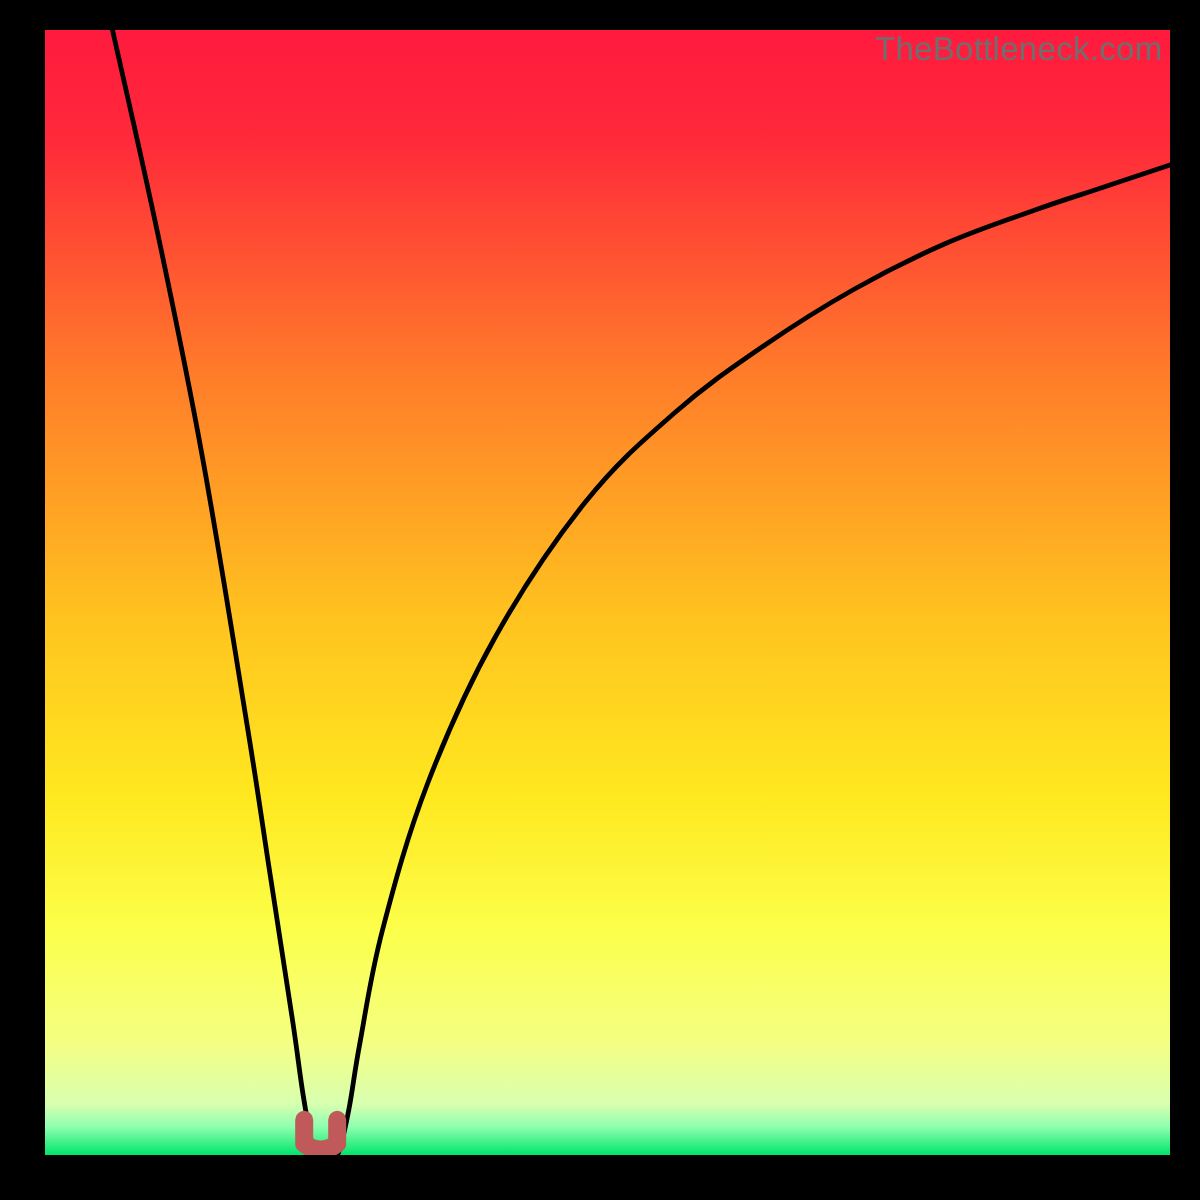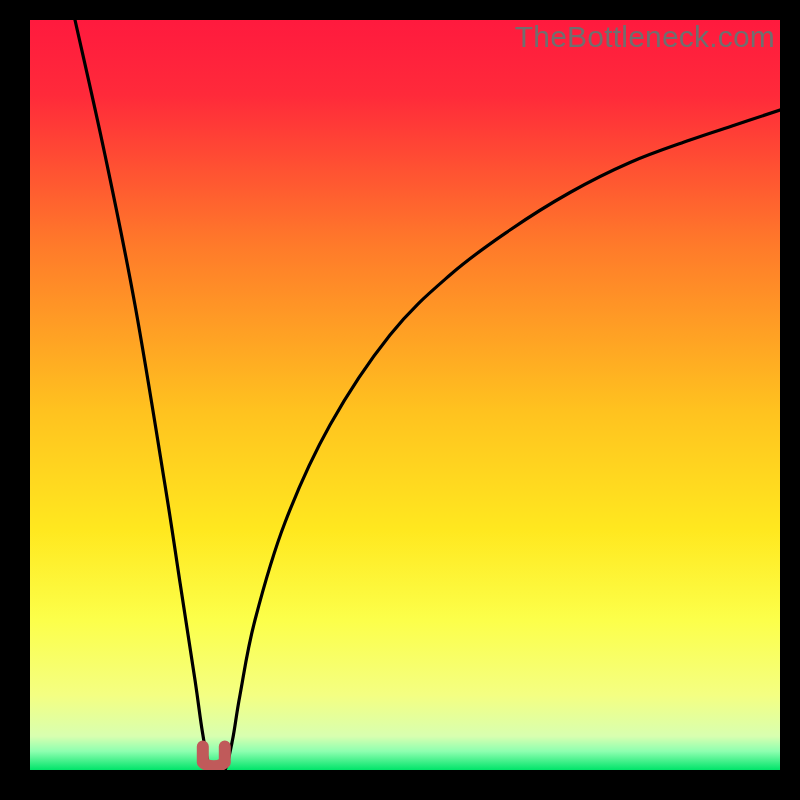--- a/index.html
+++ b/index.html
@@ -24,21 +24,21 @@
     left: 0;
     top: 0;
     width: 750px;
     height: 750px;
   }
   .watermark {
     position: absolute;
     top: 0px;
     right: 5px;
     color: #6f6f6f;
-    font-size: 30px;
+    font-size: 22px;
     font-weight: 500;
     letter-spacing: 0.2px;
   }
   svg { display: block; }
 </style>
 </head>
 <body>
 
 <div class="frame">
 

